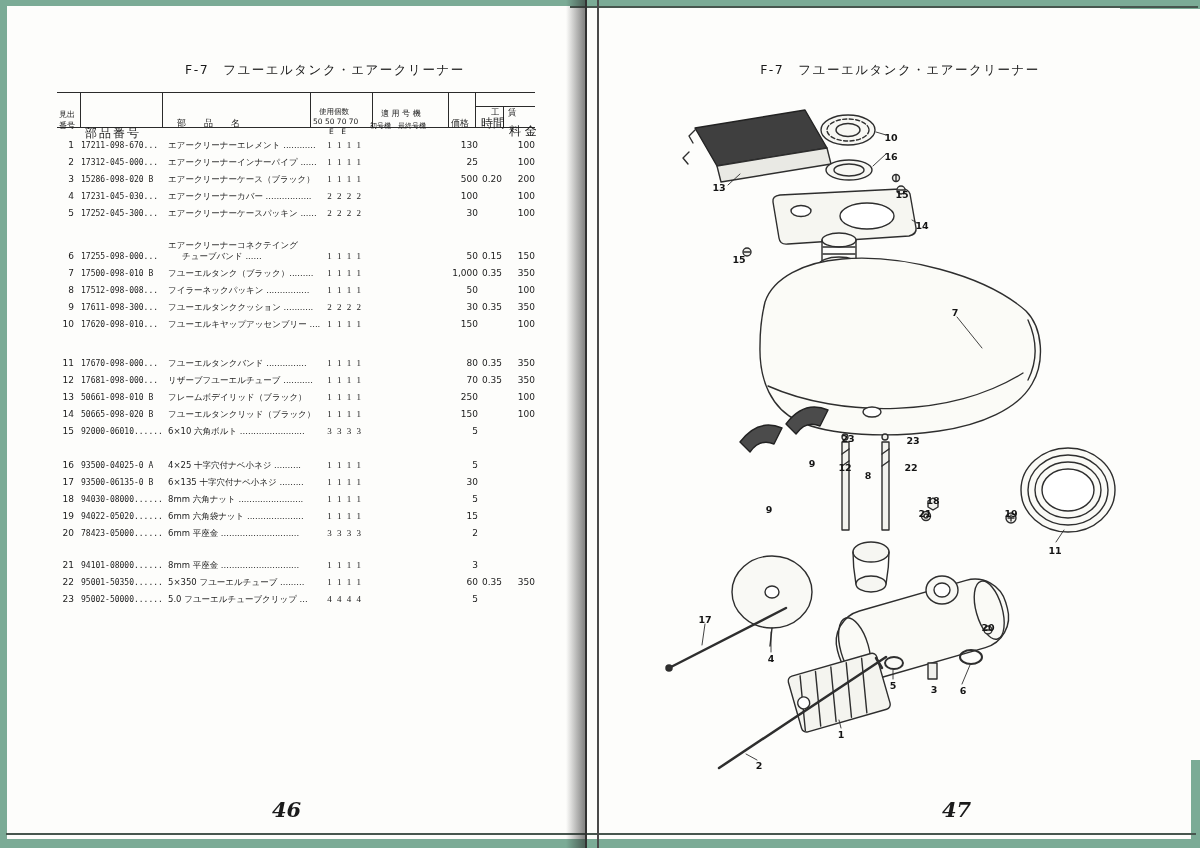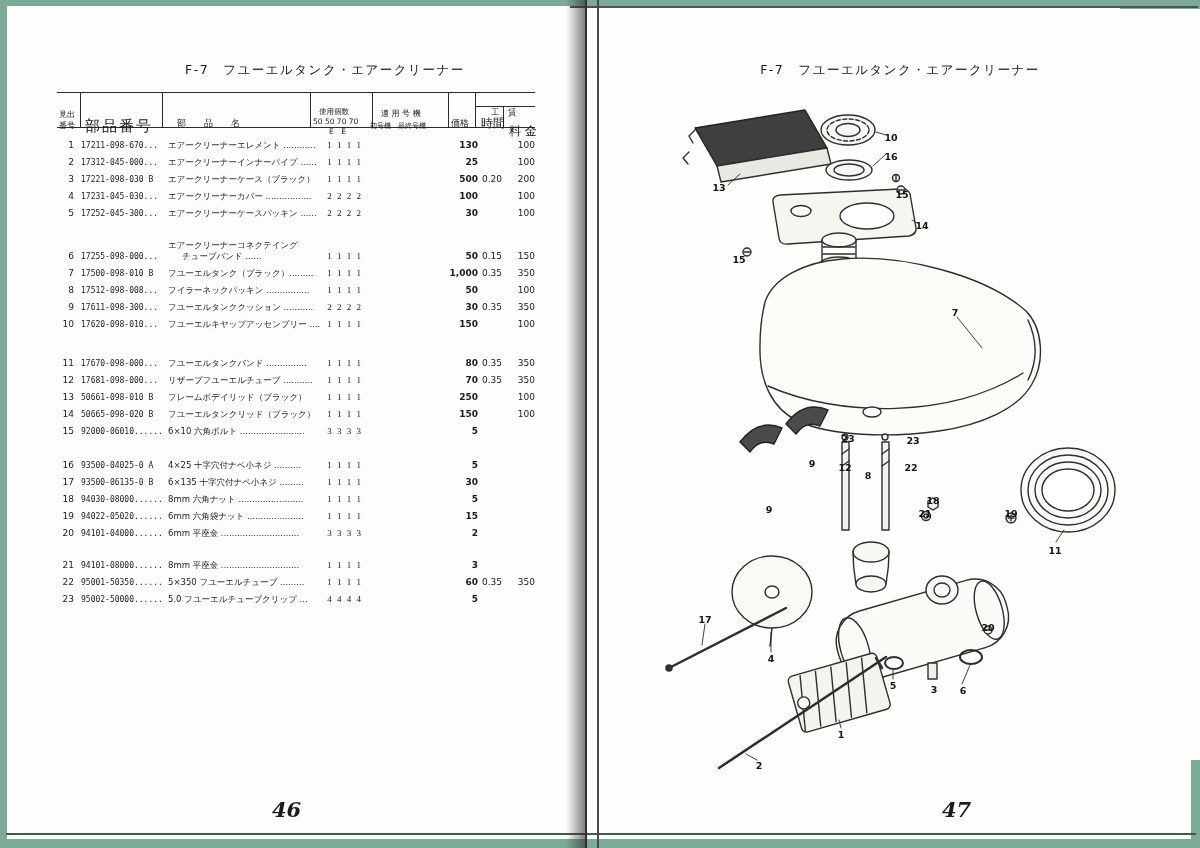--- a/index.html
+++ b/index.html
@@ -39,21 +39,21 @@
   #rows{position:absolute;left:0;top:42px;width:478px;}
   .prow{display:flex;align-items:flex-end;height:17px;font-size:9px;line-height:11px;}
   .prow.two{height:28px;}
   .prow>div{box-sizing:border-box;white-space:nowrap;overflow:visible;}
   .c-no{width:23px;text-align:right;padding-right:6px;}
   .c-pn{width:84px;font-family:"DejaVu Sans Mono",monospace;font-size:8px;padding-left:1px;}
   .c-name{width:150px;padding-left:4px;font-size:8.5px;}
   .c-name .indent2{padding-left:14px;}
   .c-qty{width:60px;text-align:center;font-family:Liberation Serif, serif;word-spacing:3px;}
   .c-app{width:74px;}
-  .c-price{width:30px;text-align:right;font-weight:bold;}
+  .c-price{width:30px;text-align:right;}
   .c-time{width:28px;text-align:center;}
   .c-fee{width:29px;text-align:right;}
   
   .callout{position:absolute;transform:translate(-50%,-50%);font-size:9.5px;font-weight:bold;color:#151515;}
 </style>
 </head>
 <body>
 
 <div class="gedge" id="edge-top" style="background: rgb(123, 171, 150);"></div>
 <div class="gedge" id="edge-left" style="background: rgb(123, 171, 150);"></div>
@@ -74,21 +74,21 @@
     <div class="hv" style="left:23px"></div>
     <div class="hv" style="left:105px"></div>
     <div class="hv" style="left:253px"></div>
     <div class="hv" style="left:315px"></div>
     <div class="hv" style="left:391px"></div>
     <div class="hv" style="left:418px"></div>
     <div class="hv" style="left:446px;top:13px"></div>
     <div class="abs" style="left:418px;top:13px;width:60px;height:1px;background:#2b2b2b"></div>
     <div class="hcell" style="left:2px;top:4px">見出</div>
     <div class="hcell" style="left:2px;top:15px">番号</div>
-    <div class="hcell" style="left:28px;top:12px;font-size:15px;letter-spacing:2px">部品番号</div>
+    <div class="hcell" style="left:28px;top:20px;font-size:12px;letter-spacing:2px">部品番号</div>
     <div class="hcell" style="left:120px;top:12px;font-size:9px">部　　品　　名</div>
     <div class="hcell" style="left:262px;top:2px;font-size:7.5px">使用個数</div>
     <div class="hcell" style="left:256px;top:12px;font-size:7.5px">50 50 70 70</div>
     <div class="hcell" style="left:272px;top:22px;font-size:7.5px">E　E</div>
     <div class="hcell" style="left:324px;top:3px;font-size:8px">適 用 号 機</div>
     <div class="hcell" style="left:313px;top:16px;font-size:7px">初号機　最終号機</div>
     <div class="hcell" style="left:394px;top:12px;font-size:9px">価格</div>
     <div class="hcell" style="left:434px;top:2px;font-size:8.5px">工　賃</div>
     <div class="hcell" style="left:424px;top:10px;font-size:12px">時間</div>
     <div class="hcell" style="left:452px;top:18px;font-size:12px">料 金</div>
@@ -113,21 +113,21 @@
           <div>エアークリーナーインナーパイプ ......</div>
         </div>
         <div class="c-qty">1 1 1 1</div>
         <div class="c-app"></div>
         <div class="c-price">25</div>
         <div class="c-time"></div>
         <div class="c-fee">100</div>
       </div>
       <div class="prow">
         <div class="c-no">3</div>
-        <div class="c-pn">17221-098-030 B</div>
+        <div class="c-pn">15286-098-020 B</div>
         <div class="c-name">
           <div>エアークリーナーケース（ブラック）</div>
         </div>
         <div class="c-qty">1 1 1 1</div>
         <div class="c-app"></div>
         <div class="c-price">500</div>
         <div class="c-time">0.20</div>
         <div class="c-fee">200</div>
       </div>
       <div class="prow">
@@ -318,21 +318,21 @@
           <div>6mm 六角袋ナット .....................</div>
         </div>
         <div class="c-qty">1 1 1 1</div>
         <div class="c-app"></div>
         <div class="c-price">15</div>
         <div class="c-time"></div>
         <div class="c-fee"></div>
       </div>
       <div class="prow">
         <div class="c-no">20</div>
-        <div class="c-pn">94101-04000......</div>
+        <div class="c-pn">78423-05000......</div>
         <div class="c-name">
           <div>6mm 平座金 .............................</div>
         </div>
         <div class="c-qty">3 3 3 3</div>
         <div class="c-app"></div>
         <div class="c-price">2</div>
         <div class="c-time"></div>
         <div class="c-fee"></div>
       </div>
       <div class="prow" style="margin-top: 15px;">

